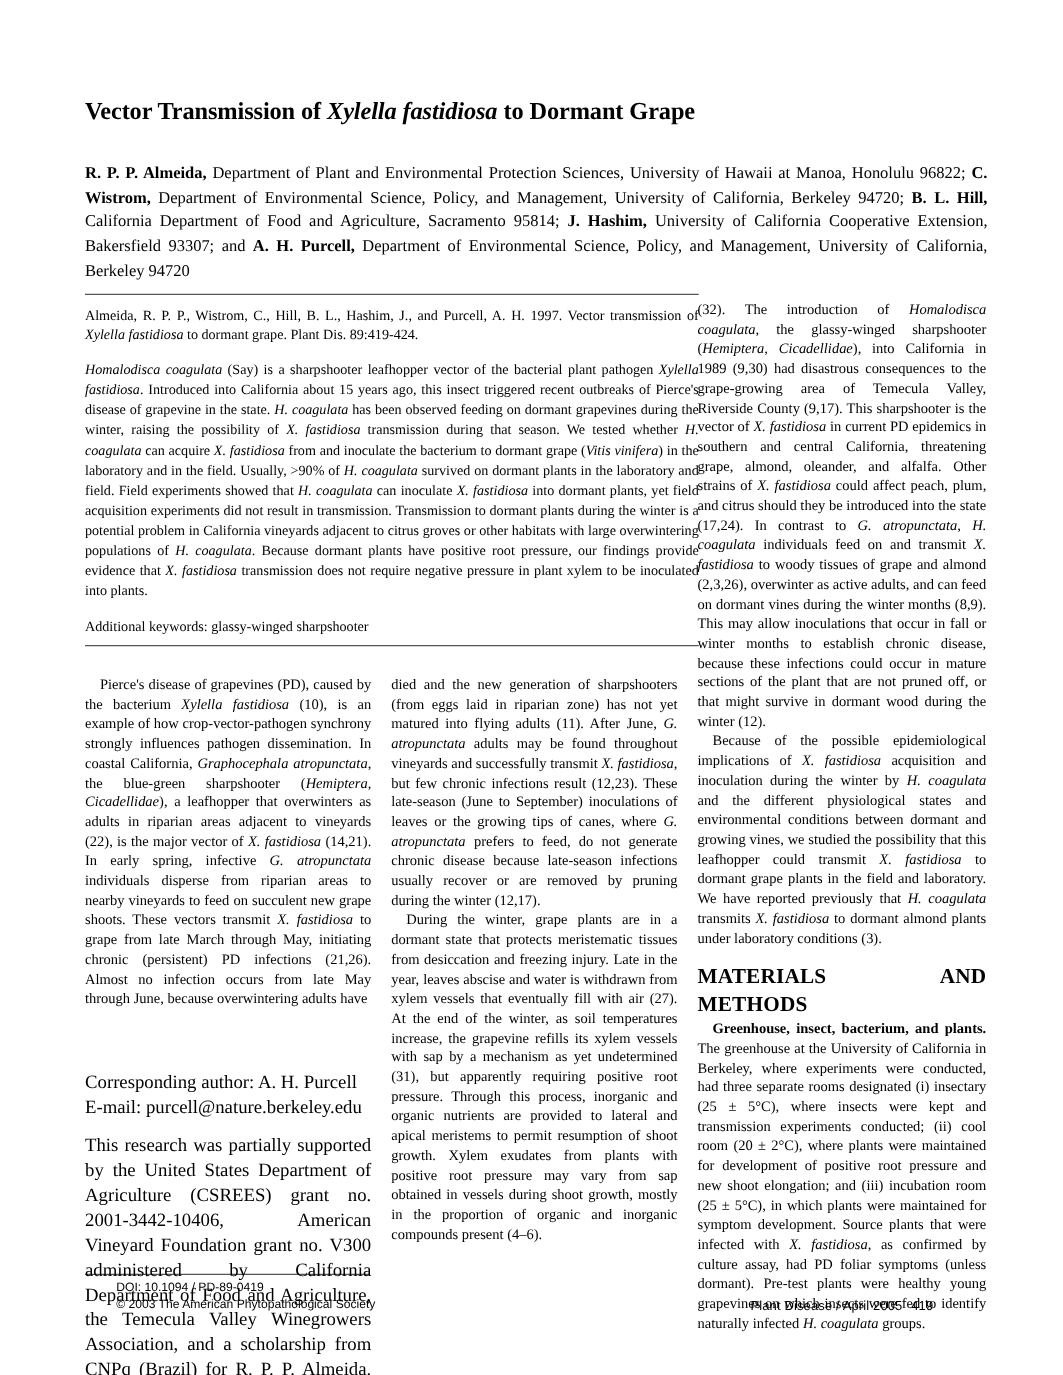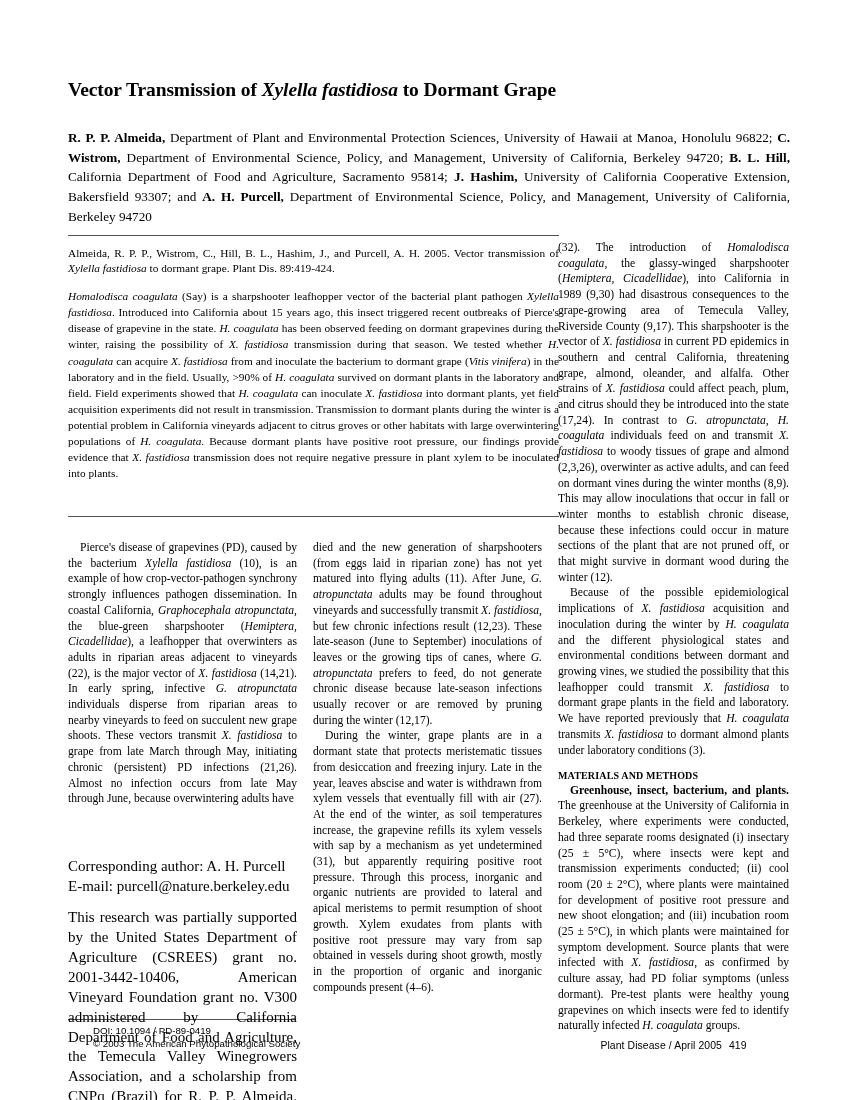--- a/index.html
+++ b/index.html
@@ -98,21 +98,21 @@
     font-size: 11.6px;
     line-height: 1.355;
     text-align: justify;
     text-justify: inter-word;
     hyphens: none;
   }
   .col p { margin: 0; text-indent: 12px; }
   .col p.noindent { text-indent: 0; }
   .col i { font-style: italic; }
   .col h2 {
-    font-size: 10px;
+    font-size: 17px;
     font-weight: bold;
     margin: 11px 0 0 0;
     text-indent: 0;
     letter-spacing: 0.15px;
   }
   .col .runin { font-weight: bold; }
 
   #col-left  { left: 68px;  top: 540px; width: 229px; }
   #col-mid   { left: 313px; top: 540px; width: 229px; }
   #col-right { left: 558px; top: 240px; width: 231px; }
@@ -163,22 +163,23 @@
     <h1 class="paper-title"><span>Vector Transmission of </span><span class="ital">Xylella fastidiosa</span><span> to Dormant Grape</span></h1>
   </div>
 
   <div class="authors-block"><b>R. P. P. Almeida,</b><span> Department of Plant and Environmental Protection Sciences, University of Hawaii at Manoa, Honolulu 96822; </span><b>C. Wistrom,</b><span> Department of Environmental Science, Policy, and Management, University of California, Berkeley 94720; </span><b>B. L. Hill,</b><span> California Department of Food and Agriculture, Sacramento 95814; </span><b>J. Hashim,</b><span> University of California Cooperative Extension, Bakersfield 93307; and </span><b>A. H. Purcell,</b><span> Department of Environmental Science, Policy, and Management, University of California, Berkeley 94720</span></div>
 
   <hr class="hr" id="rule-abstract-top">
   <hr class="hr" id="rule-abstract-bot">
   <hr class="hr" id="rule-corresponding">
 
   <div class="abstract-zone">
-    <p class="abstract-cite"><span>Almeida, R. P. P., Wistrom, C., Hill, B. L., Hashim, J., and Purcell, A. H. 2005. Vector transmission of </span><i>Xylella fastidiosa</i><span> to dormant grape. Plant Dis. 89:419-424.</span></p>
+    <p class="abstract-cite"><span>Almeida, R. P. P., Wistrom, C., Hill, B. L., Hashim, J., and Purcell, A. H. 1997. Vector transmission of </span><i>Xylella fastidiosa</i><span> to dormant grape. Plant Dis. 89:419-424.</span></p>
     <p class="abstract-body"><i>Homalodisca coagulata</i><span> (Say) is a sharpshooter leafhopper vector of the bacterial plant pathogen </span><i>Xylella fastidiosa</i><span>. Introduced into California about 15 years ago, this insect triggered recent outbreaks of Pierce's disease of grapevine in the state. </span><i>H. coagulata</i><span> has been observed feeding on dormant grapevines during the winter, raising the possibility of </span><i>X. fastidiosa</i><span> transmission during that season. We tested whether </span><i>H. coagulata</i><span> can acquire </span><i>X. fastidiosa</i><span> from and inoculate the bacterium to dormant grape (</span><i>Vitis vinifera</i><span>) in the laboratory and in the field. Usually, &gt;90% of </span><i>H. coagulata</i><span> survived on dormant plants in the laboratory and field. Field experiments showed that </span><i>H. coagulata</i><span> can inoculate </span><i>X. fastidiosa</i><span> into dormant plants, yet field acquisition experiments did not result in transmission. Transmission to dormant plants during the winter is a potential problem in California vineyards adjacent to citrus groves or other habitats with large overwintering populations of </span><i>H. coagulata</i><span>. Because dormant plants have positive root pressure, our findings provide evidence that </span><i>X. fastidiosa</i><span> transmission does not require negative pressure in plant xylem to be inoculated into plants.</span></p>
+    <p class="abstract-keywords">Additional keywords: glassy-winged sharpshooter</p>
   </div>
 
   <div class="col" id="col-left">
     <p><span>Pierce's disease of grapevines (PD), caused by the bacterium </span><i>Xylella fastidiosa</i><span> (10), is an example of how crop-vector-pathogen synchrony strongly influences pathogen dissemination. In coastal California, </span><i>Graphocephala atropunctata</i><span>, the blue-green sharpshooter (</span><i>Hemiptera, Cicadellidae</i><span>), a leafhopper that overwinters as adults in riparian areas adjacent to vineyards (22), is the major vector of </span><i>X. fastidiosa</i><span> (14,21). In early spring, infective </span><i>G. atropunctata</i><span> individuals disperse from riparian areas to nearby vineyards to feed on succulent new grape shoots. These vectors transmit </span><i>X. fastidiosa</i><span> to grape from late March through May, initiating chronic (persistent) PD infections (21,26). Almost no infection occurs from late May through June, because overwintering adults have</span></p>
   </div>
 
   <div class="footnote-zone">
     <p>Corresponding author: A. H. Purcell</p>
     <p>E-mail: purcell@nature.berkeley.edu</p>
     <p class="gap">This research was partially supported by the United States Department of Agriculture (CSREES) grant no. 2001-3442-10406, American Vineyard Foundation grant no. V300 administered by California Department of Food and Agriculture, the Temecula Valley Winegrowers Association, and a scholarship from CNPq (Brazil) for R. P. P. Almeida. This work was part of R. P. P. Almeida's Ph.D. dissertation.</p>

